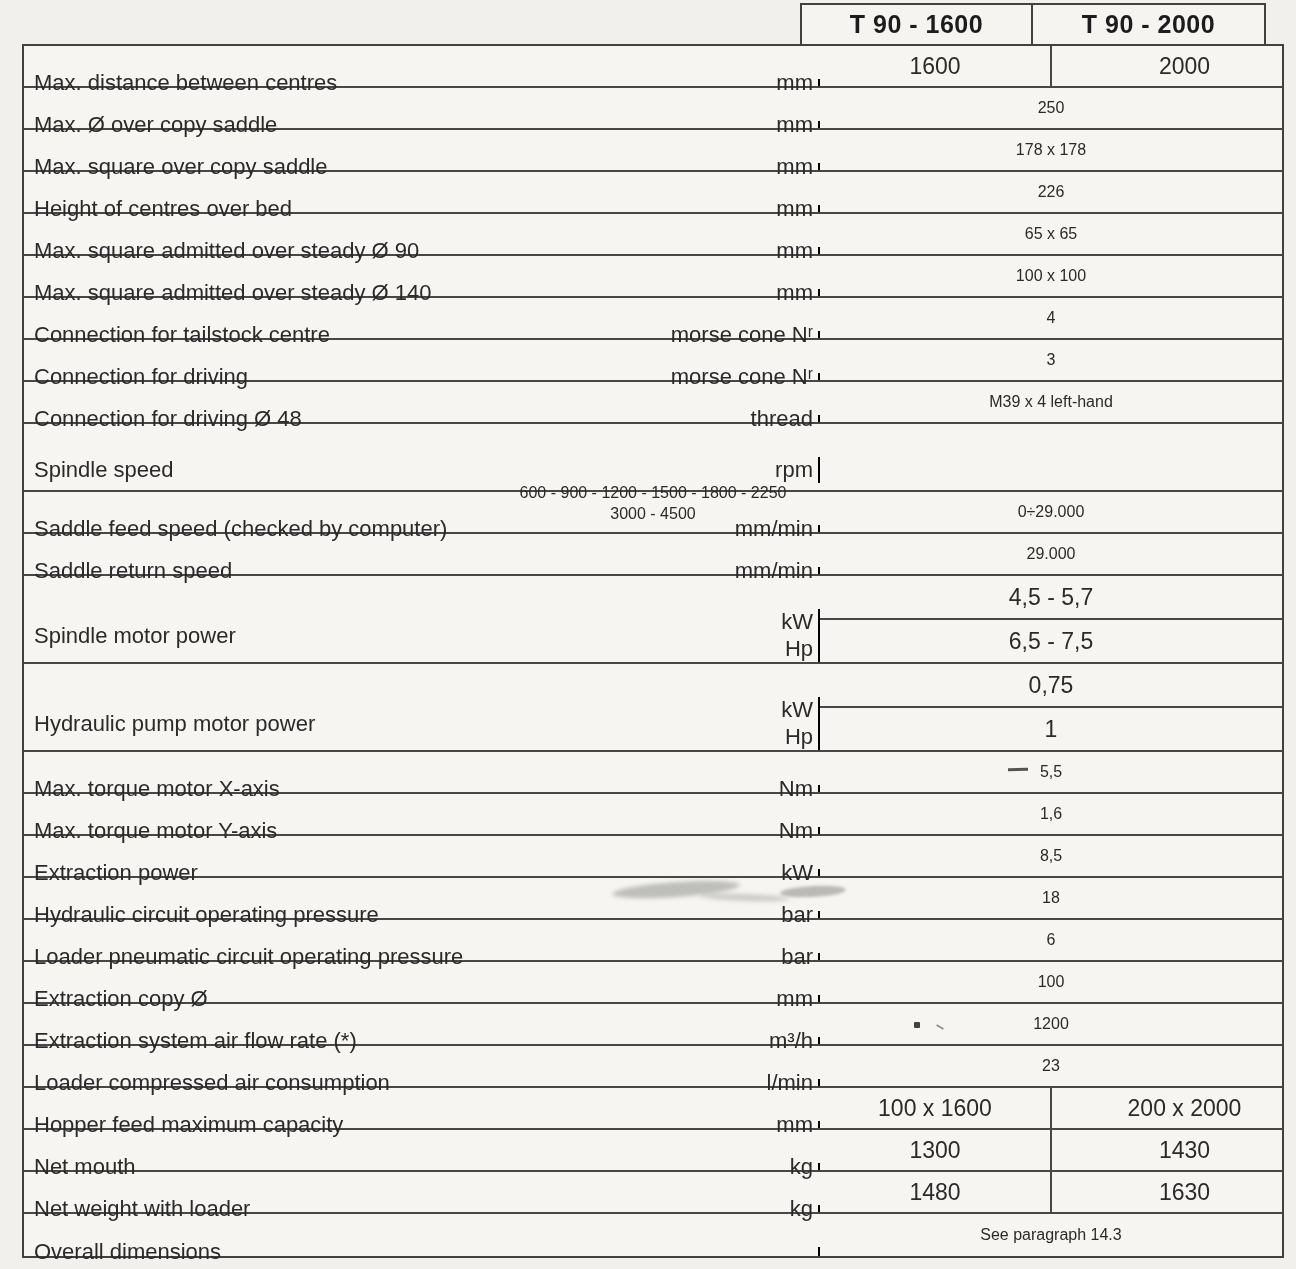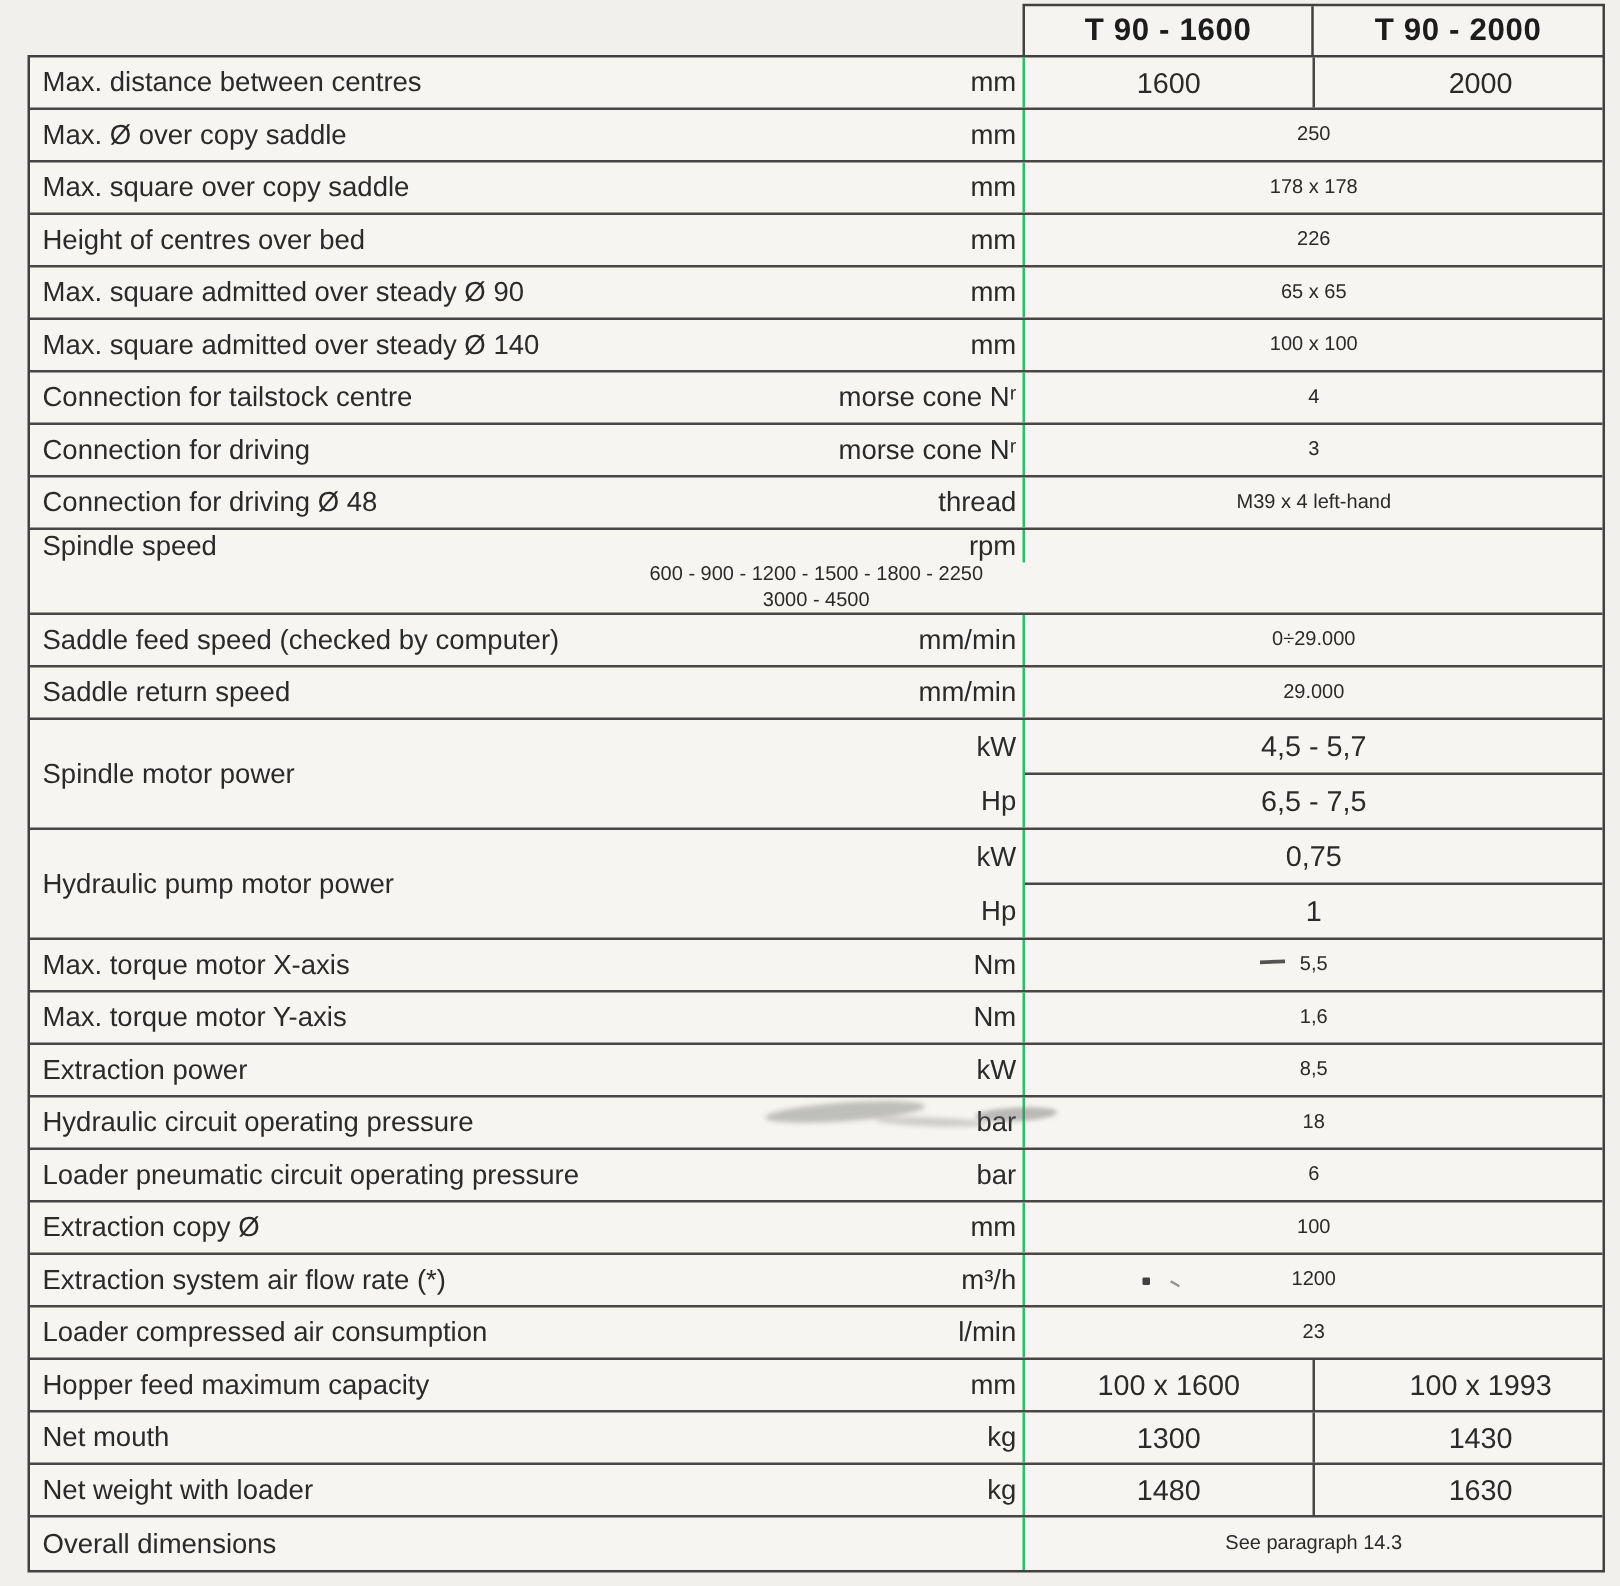--- a/index.html
+++ b/index.html
@@ -12,21 +12,21 @@
     position: relative;
     width: 1296px; height: 1269px;
     background: #f1f0ec;
     overflow: hidden;
     color: #2a2a2a;
   }
 
   
   .header-box {
     position: absolute;
-    left: 818px; top: 3px;
+    left: 800px; top: 3px;
     width: 466px; height: 43px;
     box-sizing: border-box;
     border: 2px solid #414141;
     display: flex;
     background: #f5f4f0;
   }
   .header-cell {
     width: 230px;
     display: flex; align-items: center; justify-content: center;
     font-weight: bold; font-size: 25px; color: #1c1c1c;
@@ -49,24 +49,25 @@
     box-sizing: border-box;
     border-bottom: 2px solid #474747;
   }
   .row:last-child { border-bottom: none; }
   .row.span-tall { height: 68px; flex-direction: column; }
   .row.dual { height: 88px; }
 
   .cell-label {
     width: 796px;
     box-sizing: border-box;
-    border-right: 2px solid #22c55e;
+    border-right: 2px solid #000000;
     display: flex; align-items: center; justify-content: space-between;
     padding: 0 5px 0 10px;
     font-size: 22px;
+    margin-top: 33px;
   }
   .label-text { white-space: nowrap; }
   .unit-text { white-space: nowrap; font-size: 22px; }
 
   .cell-value {
     flex: 1;
     display: flex; align-items: center; justify-content: center;
     font-size: 16px;
     text-align: center;
     white-space: pre-line;
@@ -329,21 +330,21 @@
       <span class="unit-text">l/min</span>
     </div>
     <div class="cell-value">23</div>
   </div>
       <div class="row split">
     <div class="cell-label">
       <span class="label-text">Hopper feed maximum capacity</span>
       <span class="unit-text">mm</span>
     </div>
     <div class="cell-v1">100 x 1600</div>
-    <div class="cell-v2">100 x 1993</div>
+    <div class="cell-v2">200 x 2000</div>
   </div>
       <div class="row split">
     <div class="cell-label">
       <span class="label-text">Net mouth</span>
       <span class="unit-text">kg</span>
     </div>
     <div class="cell-v1">1300</div>
     <div class="cell-v2">1430</div>
   </div>
       <div class="row split">

